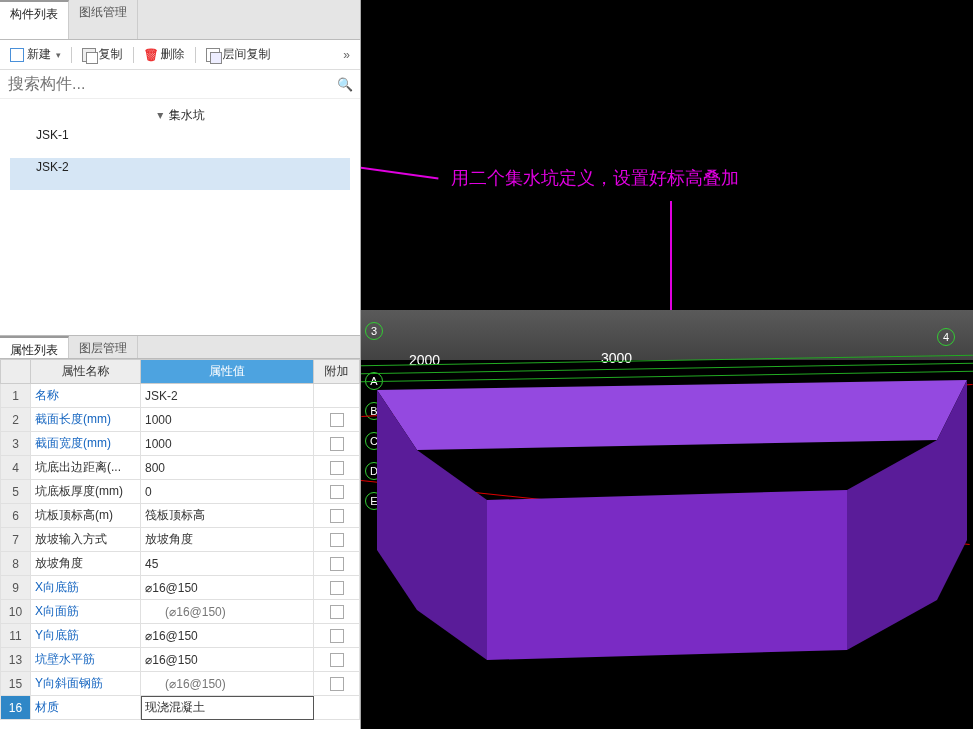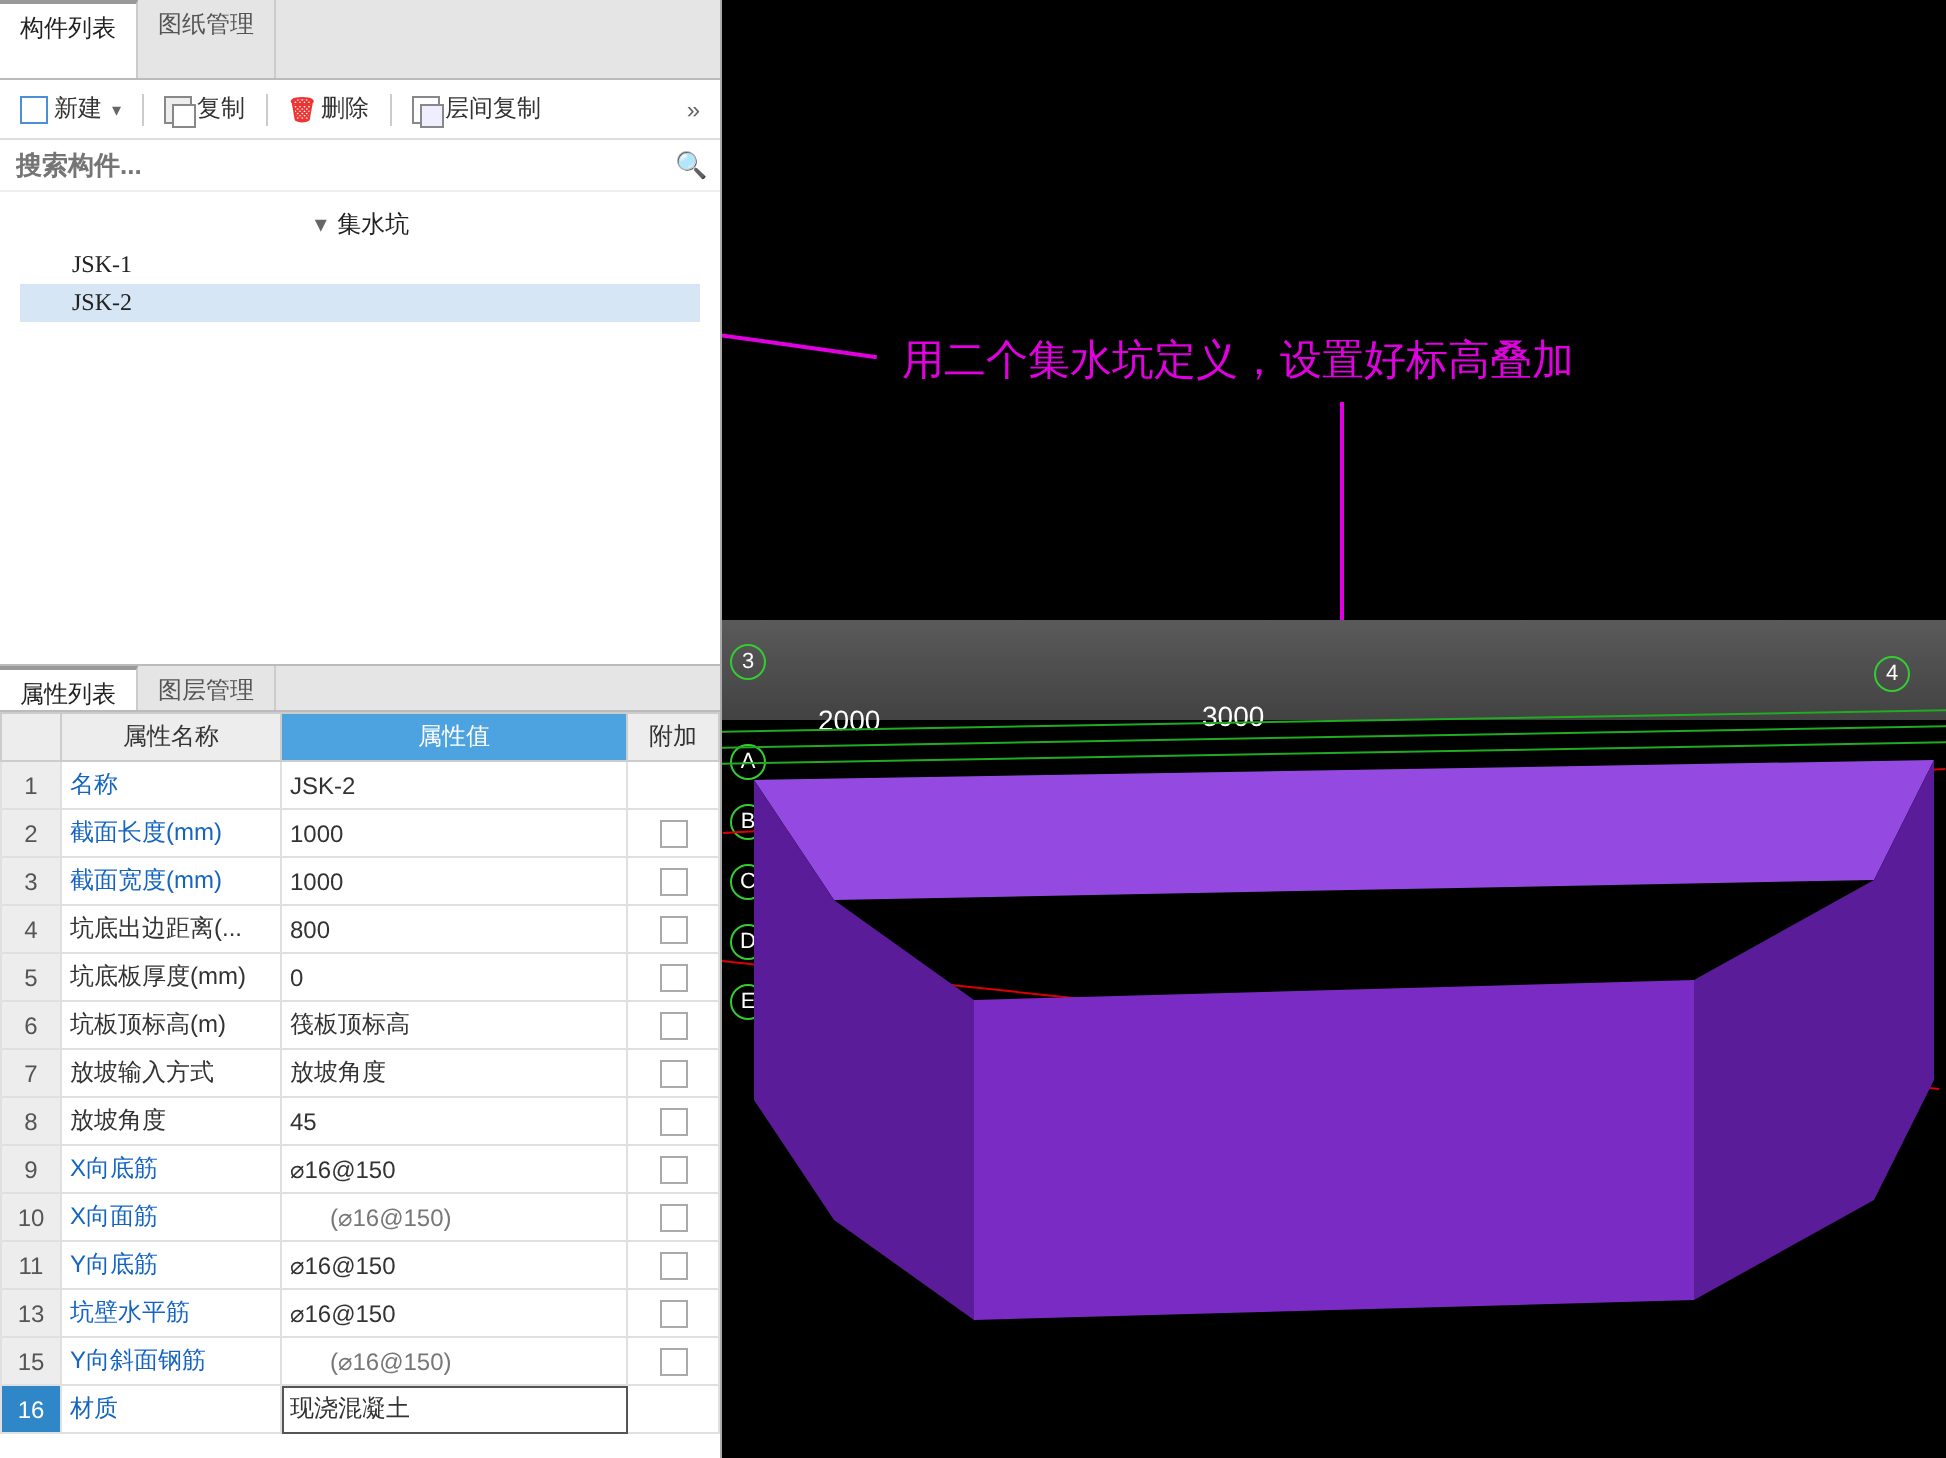--- a/index.html
+++ b/index.html
@@ -18,45 +18,45 @@
   .ico-new { border: 1px solid #4a90d9; background: #fff; }
   .ico-copy { border: 1px solid #888; background: #eee; position: relative; }
   .ico-copy::after { content:""; position:absolute; width:10px; height:10px; border:1px solid #888; background:#fff; left:3px; top:3px; }
   .ico-del { color: #e33; font-weight: bold; }
   .ico-level { border: 1px solid #888; background: #fff; position: relative; }
   .ico-level::after { content:""; position:absolute; width:10px; height:10px; border:1px solid #888; background:#eef; left:3px; top:3px; }
   .drop { font-size: 9px; color: #666; margin-left: 2px; }
   .menu-more { margin-left: auto; color: #666; cursor: pointer; padding: 0 4px; }
 
   .search { display: flex; align-items: center; padding: 3px 6px; border-bottom: 1px solid #eee; }
-  .search input { flex: 1; border: none; outline: none; font-size: 13px; color: #0c4a6e; padding: 2px; font-weight: bold; }
+  .search input { flex: 1; border: none; outline: none; font-size: 16px; color: #0c4a6e; padding: 2px; }
   .search .mag { color: #aaa; font-size: 13px; }
 
   .tree { flex: 0 0 236px; padding: 6px 10px; font-size: 12px; color: #222; overflow: hidden; position: relative; }
   .tree-node { padding: 2px 0; text-align: center; }
-  .tree-child { padding: 2px 0 2px 26px; cursor: pointer; font-family: Liberation Serif, serif; }
+  .tree-child { padding: 2px 0 16px 26px; cursor: pointer; }
   .tree-child.sel { background: #d6e6f5; }
   .expander { display:inline-block; width:10px; color:#666; }
 
   .tabs2 { display: flex; background: #e5e5e5; border-top: 1px solid #bbb; border-bottom: 1px solid #bbb; height: 24px; font-size: 12px; }
 
   .grid-wrap { flex: 1; overflow: hidden; font-size: 12px; }
   table.grid { border-collapse: collapse; width: 100%; table-layout: fixed; }
   .grid th { background: #ededed; border: 1px solid #ccc; padding: 3px 4px; font-weight: normal; color: #333; }
   .grid th.hval { background: #4da3e0; color: #fff; }
   .grid td { border: 1px solid #e0e0e0; padding: 3px 4px; color: #333; height: 22px; }
   .grid td.rownum { background: #ededed; text-align: center; color: #555; width: 30px; }
   .grid td.rownum.sel { background: #2f87c7; color: #fff; }
   .grid td.pname.link { color: #1565c0; }
   .grid td.pval.dim { color: #777; padding-left: 24px; }
   .grid td.pval.boxed { outline: 1px solid #555; outline-offset: -1px; }
   .chk { width: 14px; height: 14px; border: 1px solid #aaa; background: #fff; margin: 0 auto; display: block; }
 
   .viewport { flex: 1; position: relative; background: #000; overflow: hidden; }
-  .annot { position: absolute; color: #e000e0; font-size: 21px; white-space: nowrap; }
+  .annot { position: absolute; color: #e000e0; font-size: 18px; white-space: nowrap; }
   .arrow-line { position: absolute; height: 2px; background: #e000e0; transform-origin: 0 50%; }
   .arrow-head { position: absolute; width: 0; height: 0; border-left: 10px solid #e000e0; border-top: 6px solid transparent; border-bottom: 6px solid transparent; }
   .arrow-head.down { border-top: 10px solid #e000e0; border-left: 6px solid transparent; border-right: 6px solid transparent; border-bottom: none; }
 
   .axis-band { position:absolute; left:0; right:0; top:310px; height:50px; background: linear-gradient(#5a5a5a,#424242); }
   .axis-bubble { position:absolute; width:18px; height:18px; border:1px solid #3c3; border-radius:50%; color:#fff; font-size:11px; text-align:center; line-height:16px; }
   .axis-letter { position:absolute; width:18px; height:18px; border:1px solid #3c3; border-radius:50%; color:#fff; font-size:11px; text-align:center; line-height:16px; left:4px; }
   .dim-label { position:absolute; color:#fff; font-size:14px; }
   .green-line { position:absolute; height:1px; background:#2a2; }
   .red-line { position:absolute; height:1px; background:#d00; }

